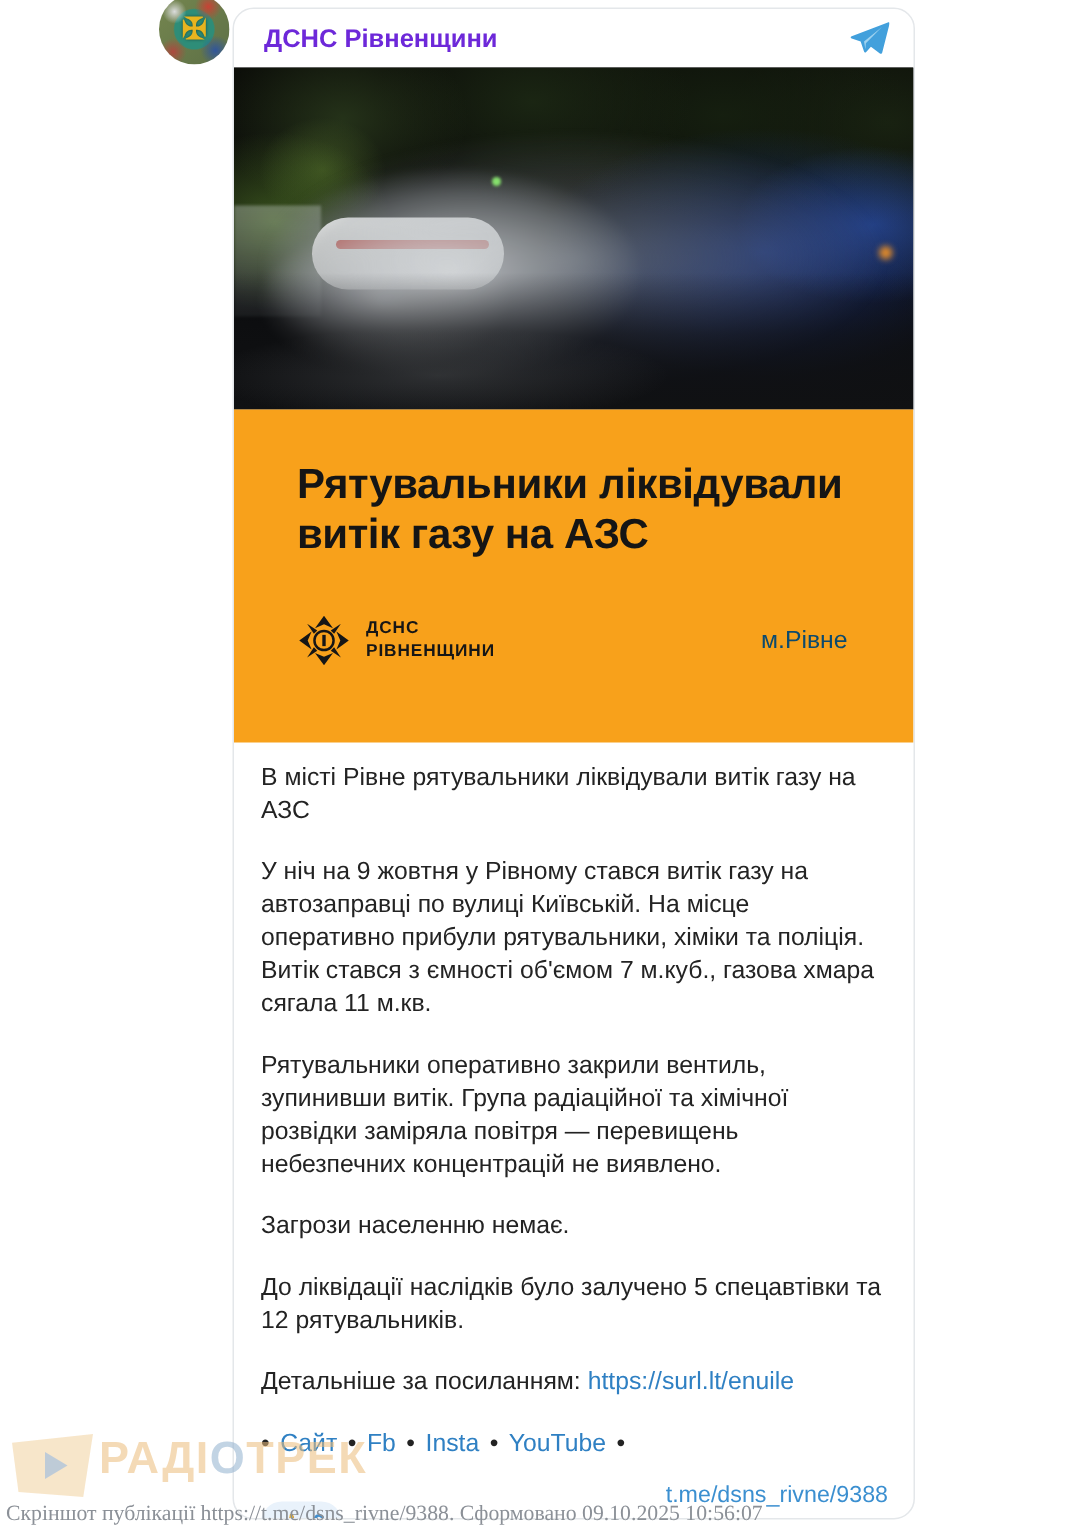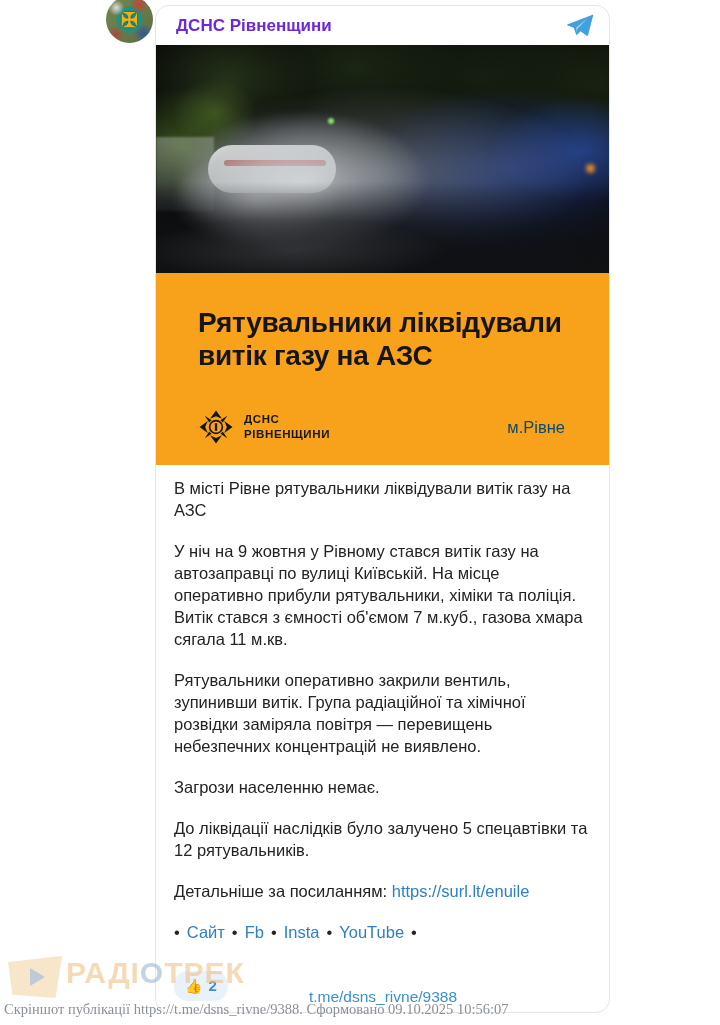--- a/index.html
+++ b/index.html
@@ -58,21 +58,21 @@
       filter:blur(2px);}
   .ground{background:
       radial-gradient(ellipse 220px 45px at 30% 90%, rgba(128,132,136,.28), transparent 70%),
       linear-gradient(0deg,#101113 0%, rgba(16,17,19,.6) 22%, transparent 40%);}
   .green-dot{position:absolute;left:38%;top:32%;width:6px;height:6px;border-radius:50%;
       background:#86e06d;filter:blur(1px);}
   .orange-dot{position:absolute;right:3%;top:52%;width:9px;height:9px;border-radius:50%;
       background:#e08a2a;filter:blur(2px);}
 
   
-  .banner{position:relative;height:192px;background:#F8A11B;}
+  .banner{position:relative;height:222px;background:#F8A11B;}
   .headline{padding:34px 38px 0 42px;font-size:28px;font-weight:800;line-height:1.17;
       color:#151515;letter-spacing:-0.3px;}
   .banner-row{position:absolute;left:42px;right:44px;top:136px;display:flex;align-items:center;}
   .emblem{width:36px;height:36px;flex:0 0 auto;}
   .logo-text{margin-left:10px;font-size:11.5px;font-weight:800;letter-spacing:.6px;
       line-height:1.3;color:#161616;}
   .logo-text span{display:block;}
   .location{margin-left:auto;font-size:16.5px;font-weight:500;color:#0c4a6e;}
 
   
@@ -82,21 +82,21 @@
   .social .dot{color:#232323;margin-right:7px;}
   .social a{margin-right:7px;}
 
   .reaction{display:inline-flex;align-items:center;gap:6px;background:#e9f2fb;border-radius:14px;
       padding:4px 11px;margin:9px 0 0 0;cursor:pointer;}
   .reaction .emoji{font-size:14px;line-height:1;}
   .reaction .count{color:#418ece;font-weight:bold;font-size:15px;}
 
   
   .card-footer{position:absolute;left:0;right:0;bottom:6px;display:flex;align-items:center;
-      justify-content:flex-end;padding:0 17px 0 18px;flex-direction:column;}
+      justify-content:flex-end;padding:0 17px 0 18px;}
   .post-link{color:#3b8fd0;font-size:15.5px;text-decoration:none;cursor:pointer;}
   .meta{display:flex;align-items:center;gap:9px;color:#95a0a8;font-size:15px;}
   .eye{width:18px;height:18px;}
 
   
   .wm-logo{position:absolute;left:8px;top:956px;display:flex;align-items:flex-start;z-index:10;
       opacity:.55;pointer-events:none;}
   .wm-shape{width:54px;height:42px;background:#f2d2a0;
       clip-path:polygon(0 14%,100% 0,88% 100%,8% 92%);
       display:flex;align-items:center;justify-content:center;}

